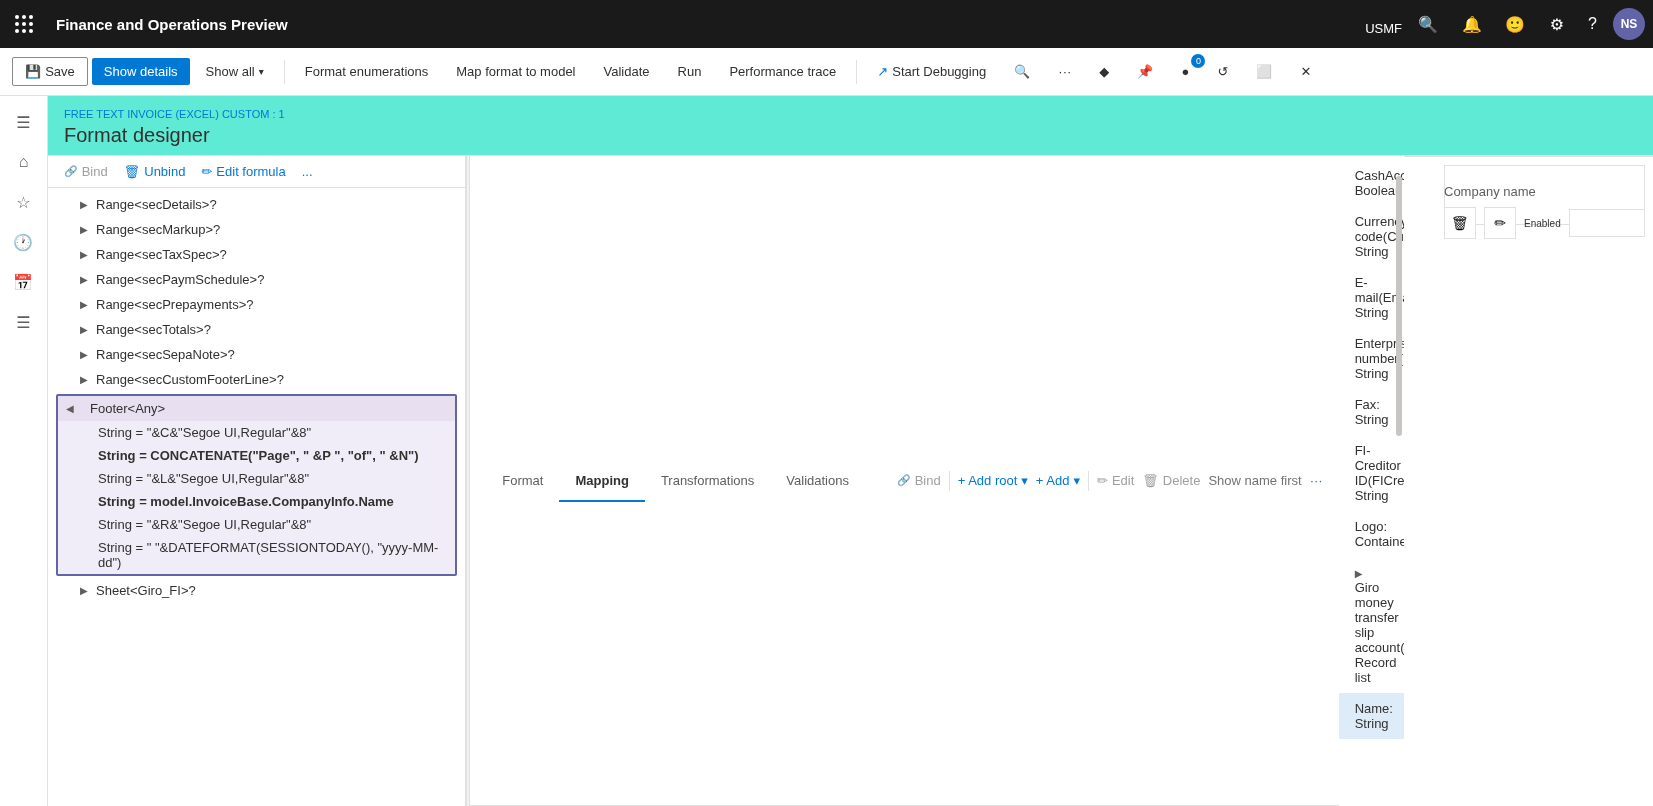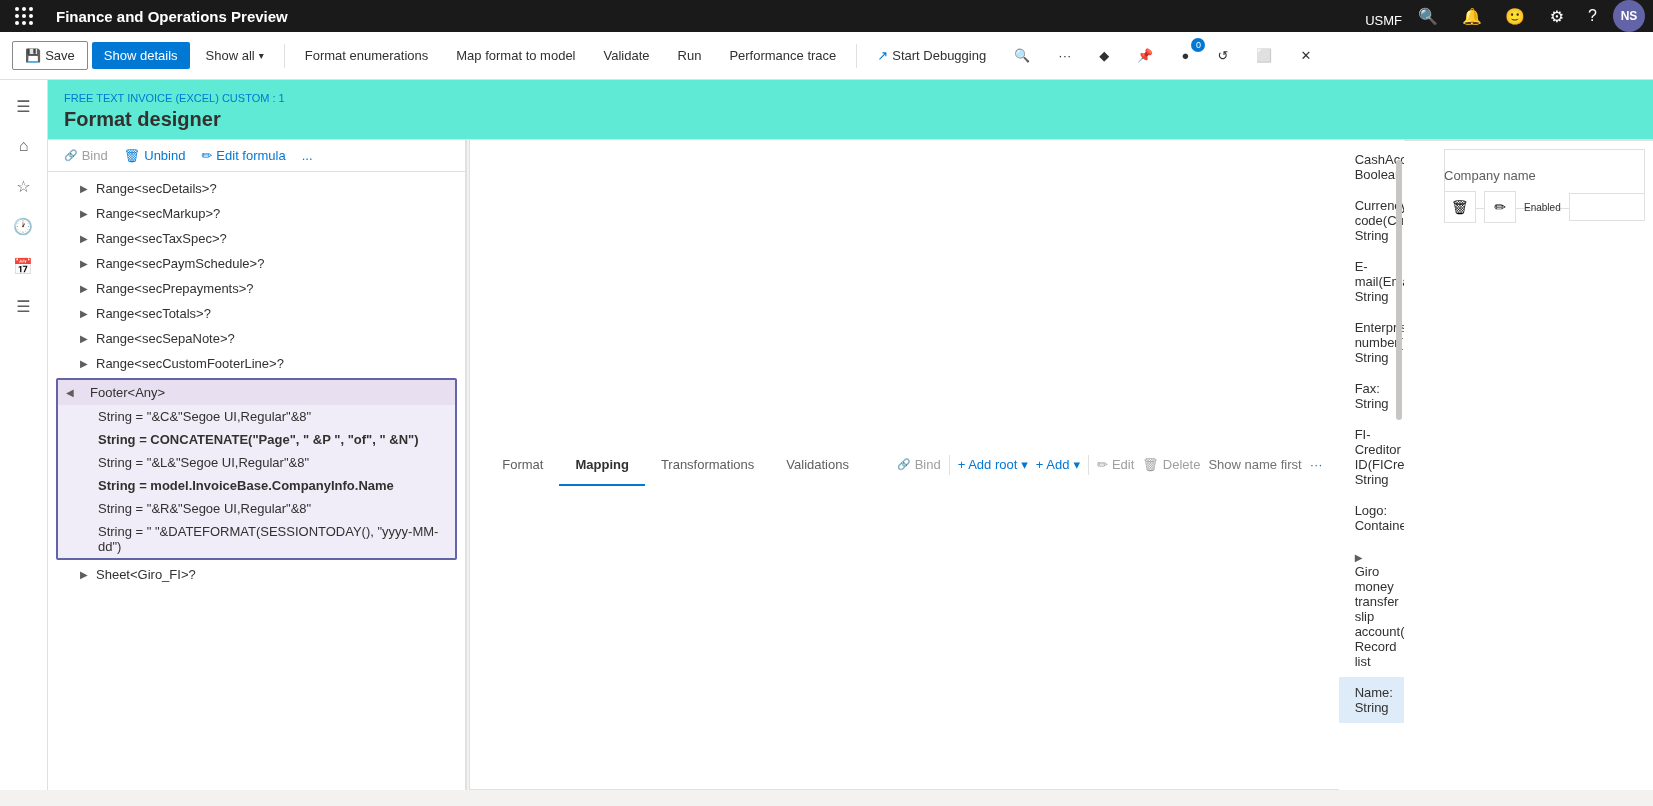--- a/index.html
+++ b/index.html
@@ -1,20 +1,20 @@
 <!DOCTYPE html>
 <html><head>
   <meta charset="utf-8">
   <style>
     * { box-sizing: border-box; margin: 0; padding: 0; }
     body { font-family: 'Segoe UI', Arial, sans-serif; font-size: 13px; background: #f3f2f1; overflow: hidden; width: 1653px; height: 806px; }
 
     
     .top-nav {
-      display: flex; align-items: center; background: #1a1a1a; height: 32px;
+      display: flex; align-items: center; background: #1a1a1a; height: 48px;
       padding: 0 8px; gap: 4px; color: #fff;
     }
     .top-nav .app-grid-icon { width: 32px; height: 32px; display: flex; align-items: center; justify-content: center; cursor: pointer; }
     .top-nav .app-title { color: #fff; font-size: 15px; font-weight: 600; padding: 0 12px; flex: 1; }
     .top-nav .nav-right { display: flex; align-items: center; gap: 8px; margin-left: auto; }
     .top-nav .user-avatar { width: 32px; height: 32px; border-radius: 50%; background: #6264a7; color: #fff; display: flex; align-items: center; justify-content: center; font-size: 12px; font-weight: 600; }
     .top-nav .usmf-label { color: #fff; font-size: 13px; margin-top: 8px; }
 
     
     .toolbar {
@@ -43,21 +43,21 @@
       width: 36px; height: 36px; display: flex; align-items: center; justify-content: center;
       cursor: pointer; border-radius: 2px; color: #605e5c; font-size: 16px;
     }
 
     
     .content-area { flex: 1; display: flex; flex-direction: column; overflow: hidden; }
 
     
     .page-header { padding: 12px 16px 8px; background: #5eead4; border-bottom: 1px solid #e0e0e0; }
     .breadcrumb { font-size: 11px; color: #0078d4; margin-bottom: 4px; }
-    .page-title { font-size: 20px; font-weight: 700; color: #323130; }
+    .page-title { font-size: 20px; font-weight: 400; color: #323130; }
 
     
     .two-panel { display: flex; flex: 1; overflow: hidden; }
 
     
     .left-panel { width: 860px; display: flex; flex-direction: column; border-right: 1px solid #e0e0e0; }
 
     
     .action-bar {
       display: flex; align-items: center; gap: 16px; padding: 8px 16px;

